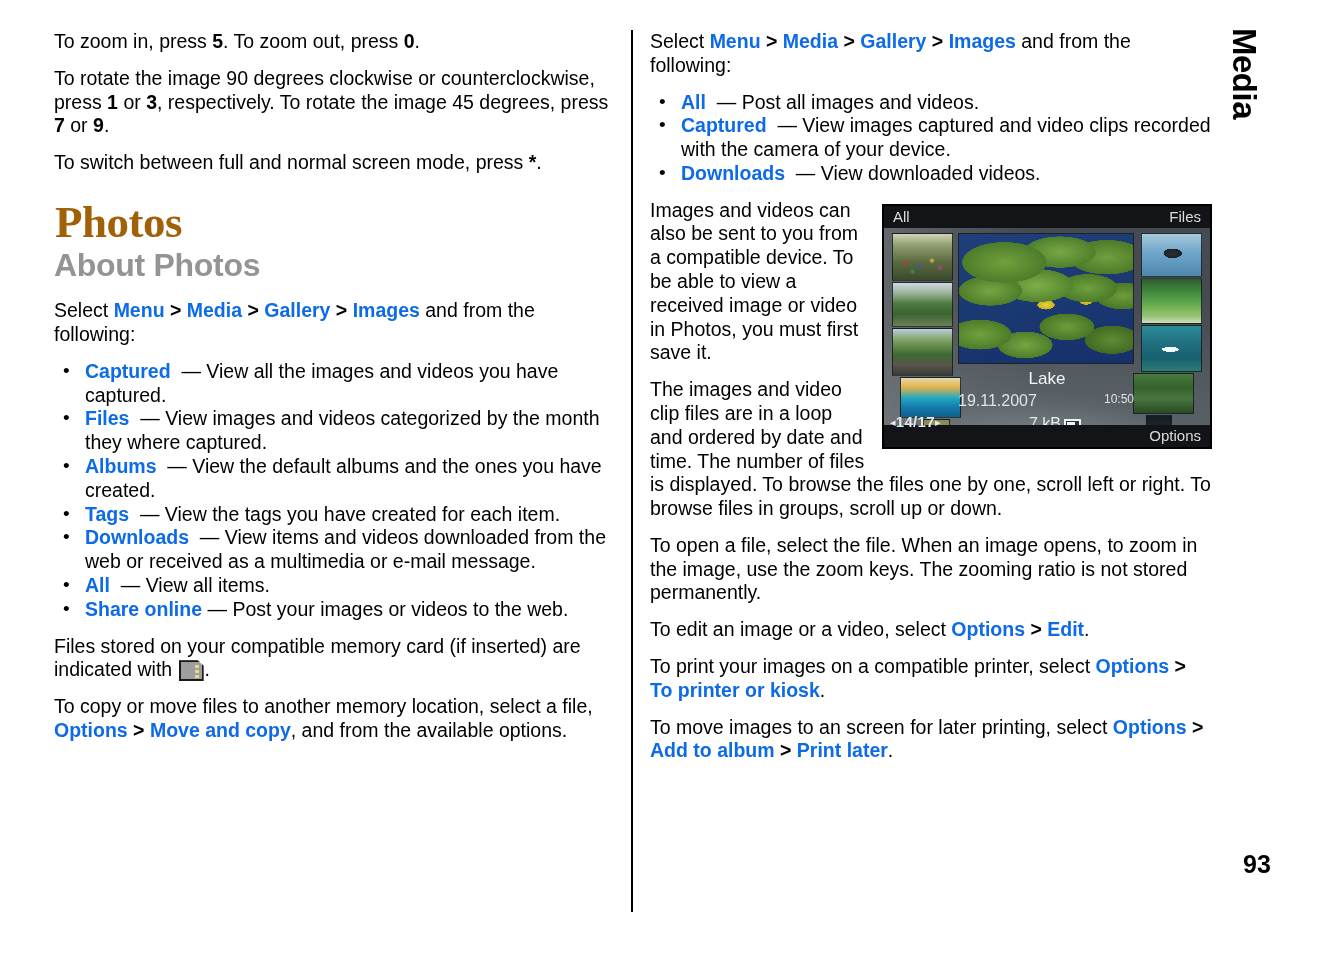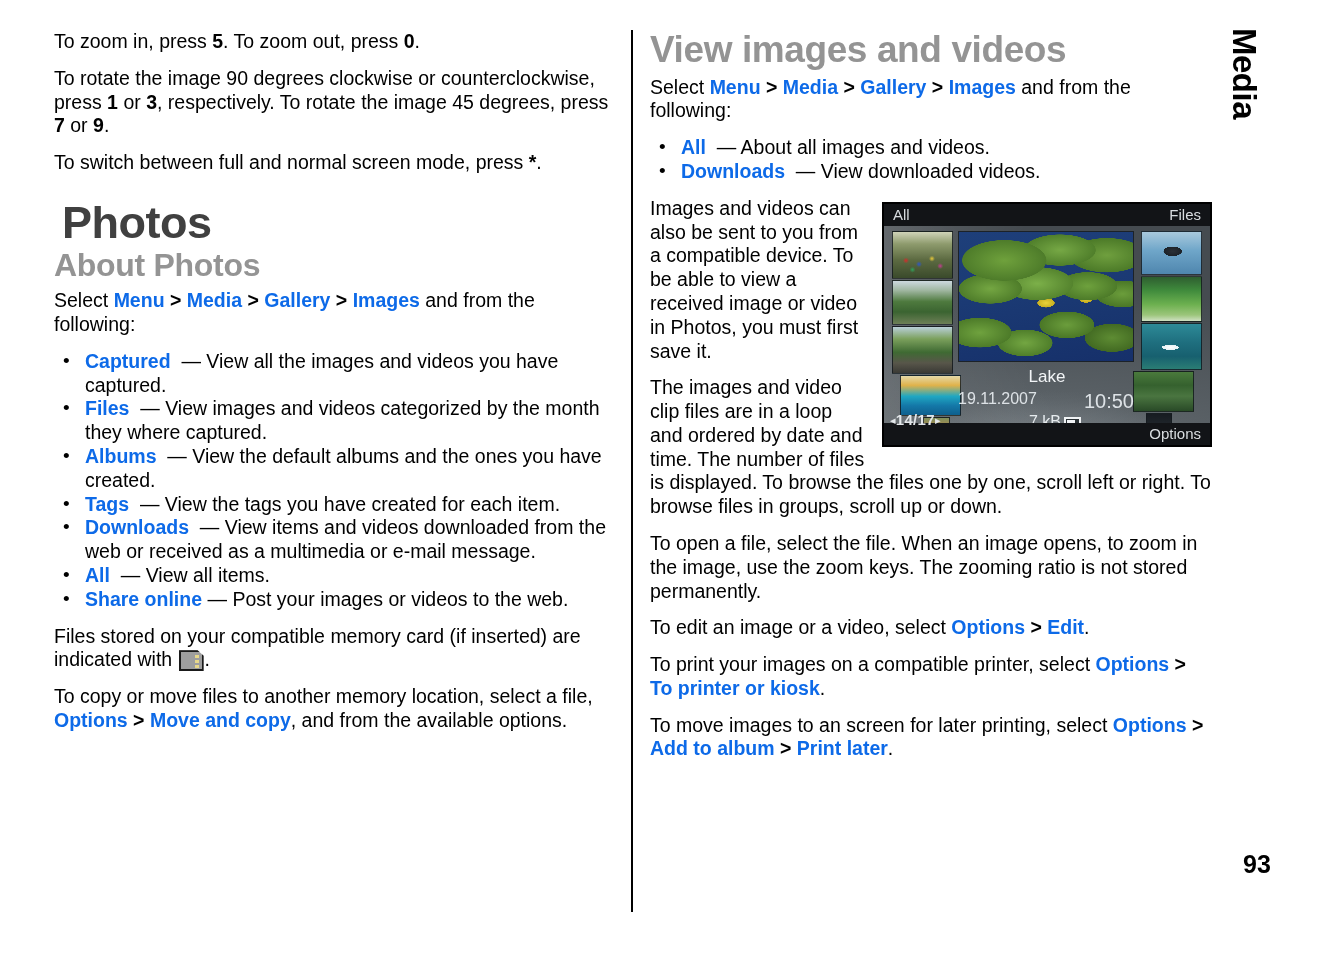--- a/index.html
+++ b/index.html
@@ -33,26 +33,26 @@
     white-space:nowrap;
   }
   .folio{
     position:absolute;left:1243px;top:850px;
     font-size:25px;font-weight:bold;
   }
 
   
   p{margin:0 0 13px 0;font-size:19.5px;line-height:1.22;}
   .h1{
-    font-size:45px;font-weight:bold;color:#404040;
-    margin:0 0 2px 8px;line-height:1.05;letter-spacing:-0.5px;
+    font-size:45px;font-weight:bold;color:#a16207;
+    margin:0 0 2px 1px;line-height:1.05;letter-spacing:-0.5px;font-family:Liberation Serif, serif;
   }
   .h2{
     font-size:32px;font-weight:bold;color:#949494;
-    margin:0 0 6px 0;line-height:1.1;letter-spacing:-0.3px;
+    margin:0 0 16px 0;line-height:1.1;letter-spacing:-0.3px;
   }
   .h2-top{
     font-size:37px;font-weight:bold;color:#949494;
     margin:0 0 5px 0;line-height:1.1;letter-spacing:-0.4px;
   }
   b.k{font-weight:bold;}
   a.lnk, .lnk{
     color:#0d6ae8;font-weight:bold;text-decoration:none;margin-top:12px;
   }
   .gt{font-weight:bold;color:#000;}
@@ -147,21 +147,21 @@
       linear-gradient(170deg,#1e3f7a 0%,#1b3a74 45%,#16306a 100%);
   }
   .cap-name{
     position:absolute;left:0;right:0;top:163px;text-align:center;
     color:#f2f5f7;font-size:17px;
   }
   .cap-date{
     position:absolute;left:74px;top:186px;color:#dde2e6;font-size:16px;
   }
   .cap-time{
-    position:absolute;right:76px;top:186px;color:#dde2e6;font-size:20px;
+    position:absolute;right:76px;top:186px;color:#dde2e6;font-size:12px;
   }
   .cap-size{
     position:absolute;left:16px;right:0;top:209px;text-align:center;
     color:#e6ebee;font-size:16px;
   }
   .batt{
     display:inline-block;width:17px;height:11px;vertical-align:-1px;
     border:2px solid #f0f3f5;box-sizing:border-box;position:relative;
     margin-left:3px;background:#2b3236;
   }
@@ -241,26 +241,26 @@
     </ul>
 
     <p><span>Files stored on your compatible memory card (if inserted) are indicated with </span><span class="memcard"><span class="body"></span><span class="pin p1"></span><span class="pin p2"></span><span class="pin p3"></span></span><span>.</span></p>
 
     <p><span>To copy or move files to another memory location, select a file, </span><span class="lnk">Options</span> <span class="gt">&gt;</span> <span class="lnk">Move and copy</span><span>, and from the available options.</span></p>
 
   </div>
 
   <div class="col col-right">
 
-    <div class="h2-top">View images and videos</div>
 
     <p><span>Select </span><span class="lnk">Menu</span> <span class="gt">&gt;</span> <span class="lnk">Media</span> <span class="gt">&gt;</span> <span class="lnk">Gallery</span> <span class="gt">&gt;</span> <span class="lnk">Images</span><span> and from the following:</span></p>
 
     <ul class="blist">
-      <li><span class="lnk">All</span>&nbsp; <span>—</span> <span>About all images and videos.</span></li>
+      <li><span class="lnk">All</span>&nbsp; <span>—</span> <span>Post all images and videos.</span></li>
+      <li><span class="lnk">Captured</span>&nbsp; <span>—</span> <span>View images captured and video clips recorded with the camera of your device.</span></li>
       <li><span class="lnk">Downloads</span>&nbsp; <span>—</span> <span>View downloaded videos.</span></li>
     </ul>
 
     <div class="figure">
       <div class="scr">
         <div class="scr-bg"></div>
         <div class="scr-swoosh"></div>
 
         <div class="thumb tL1"></div>
         <div class="thumb tL2"></div>

